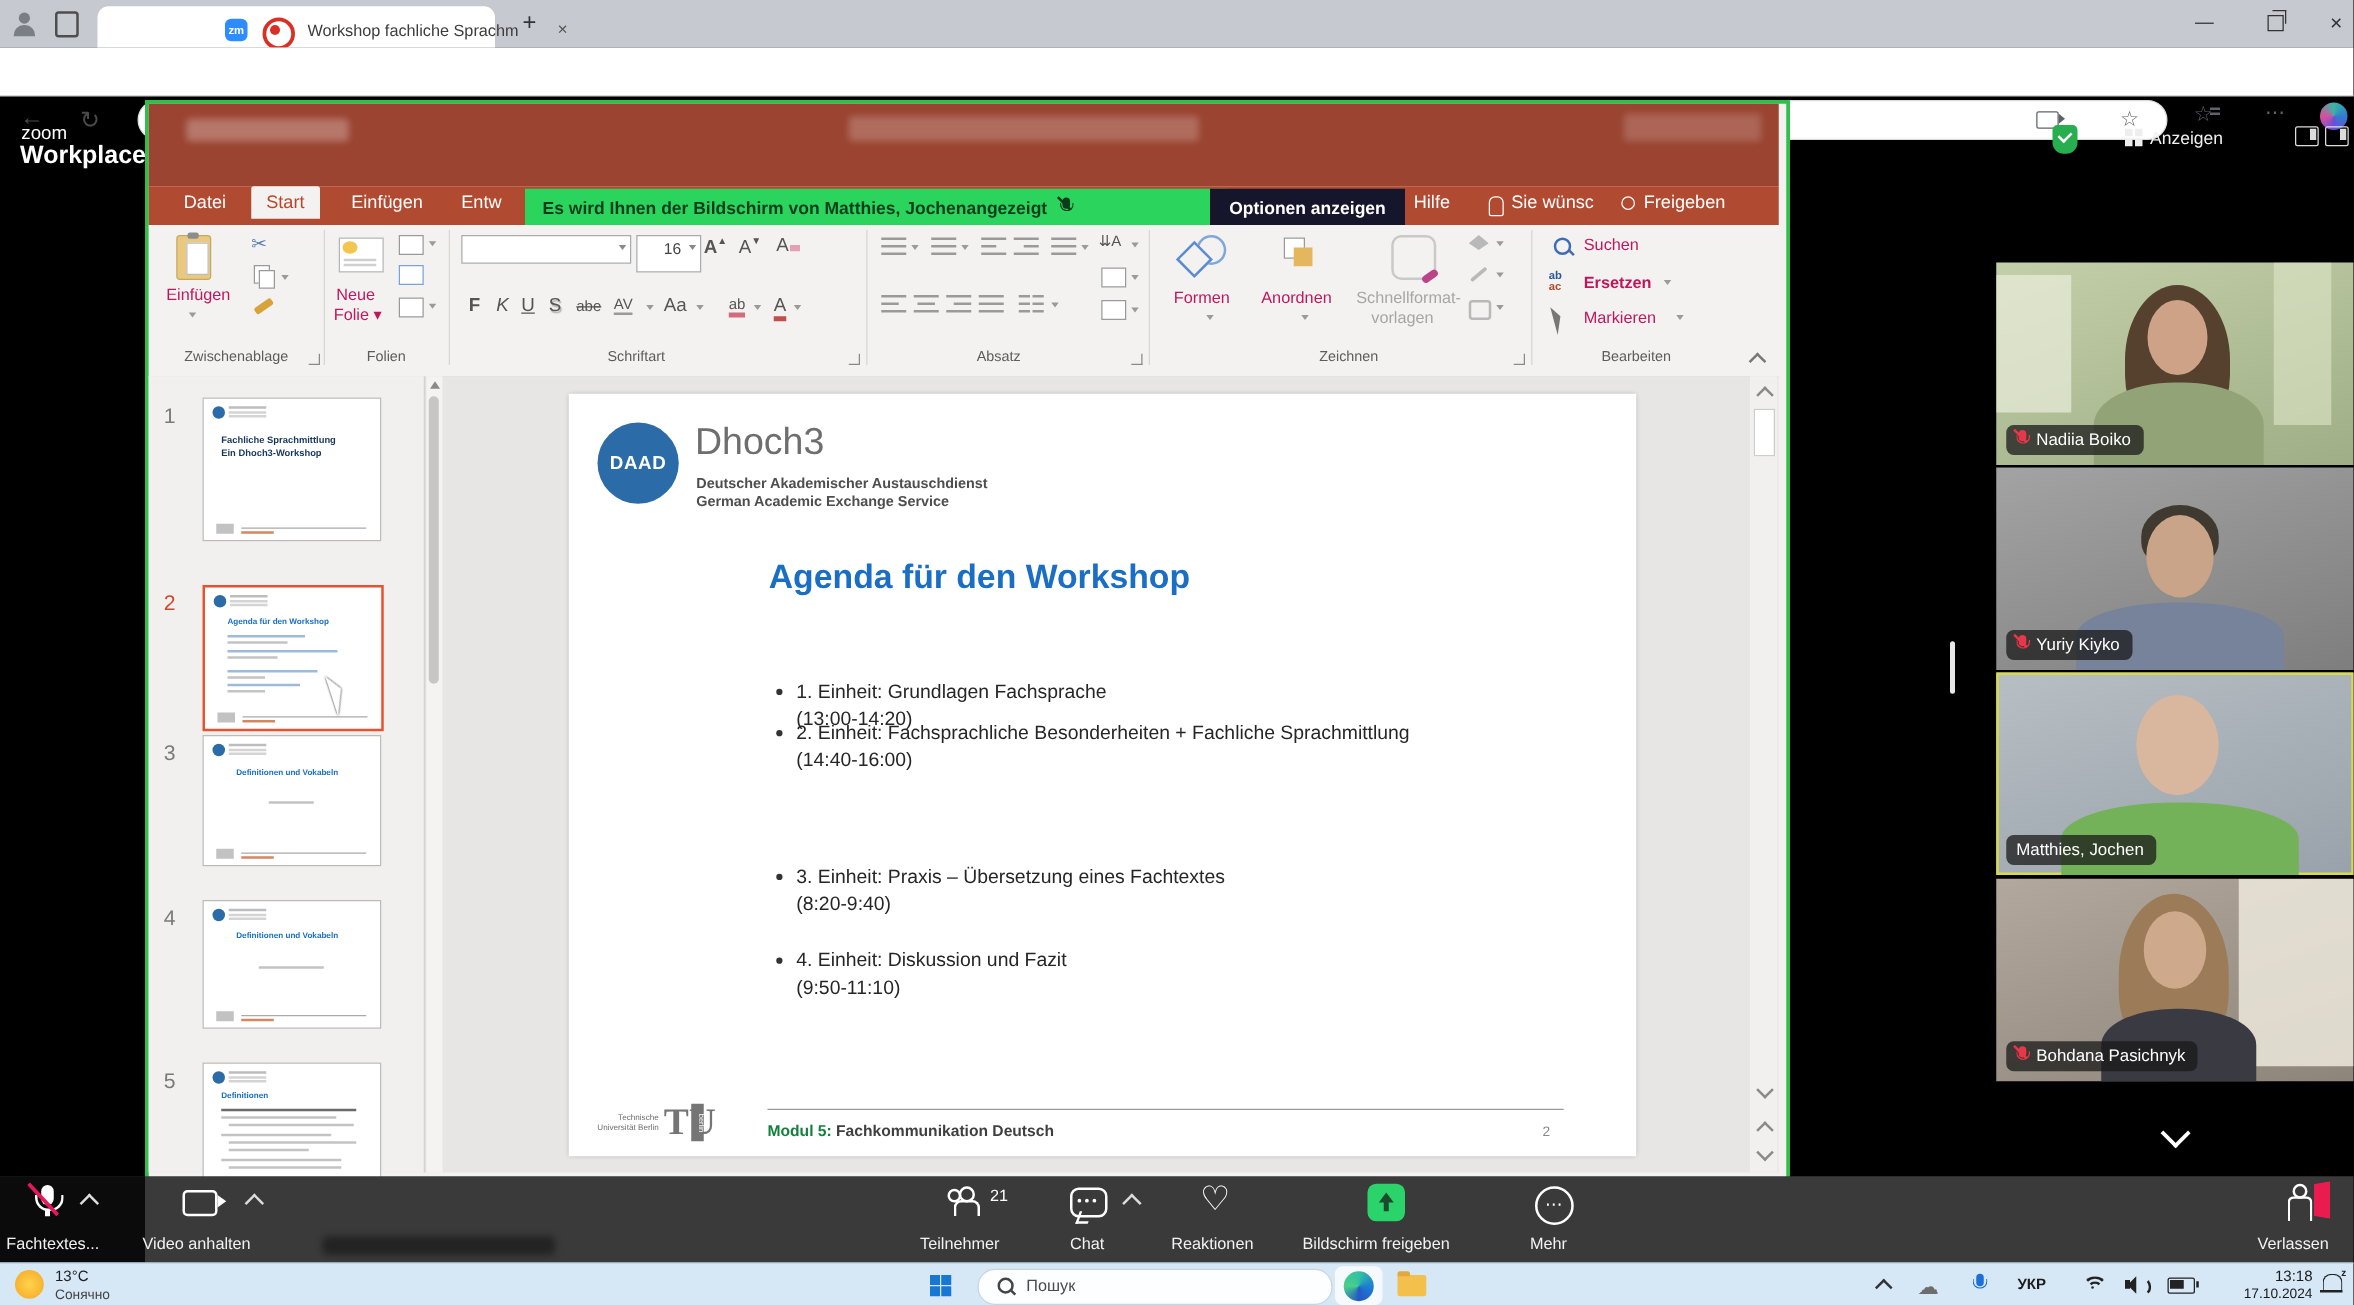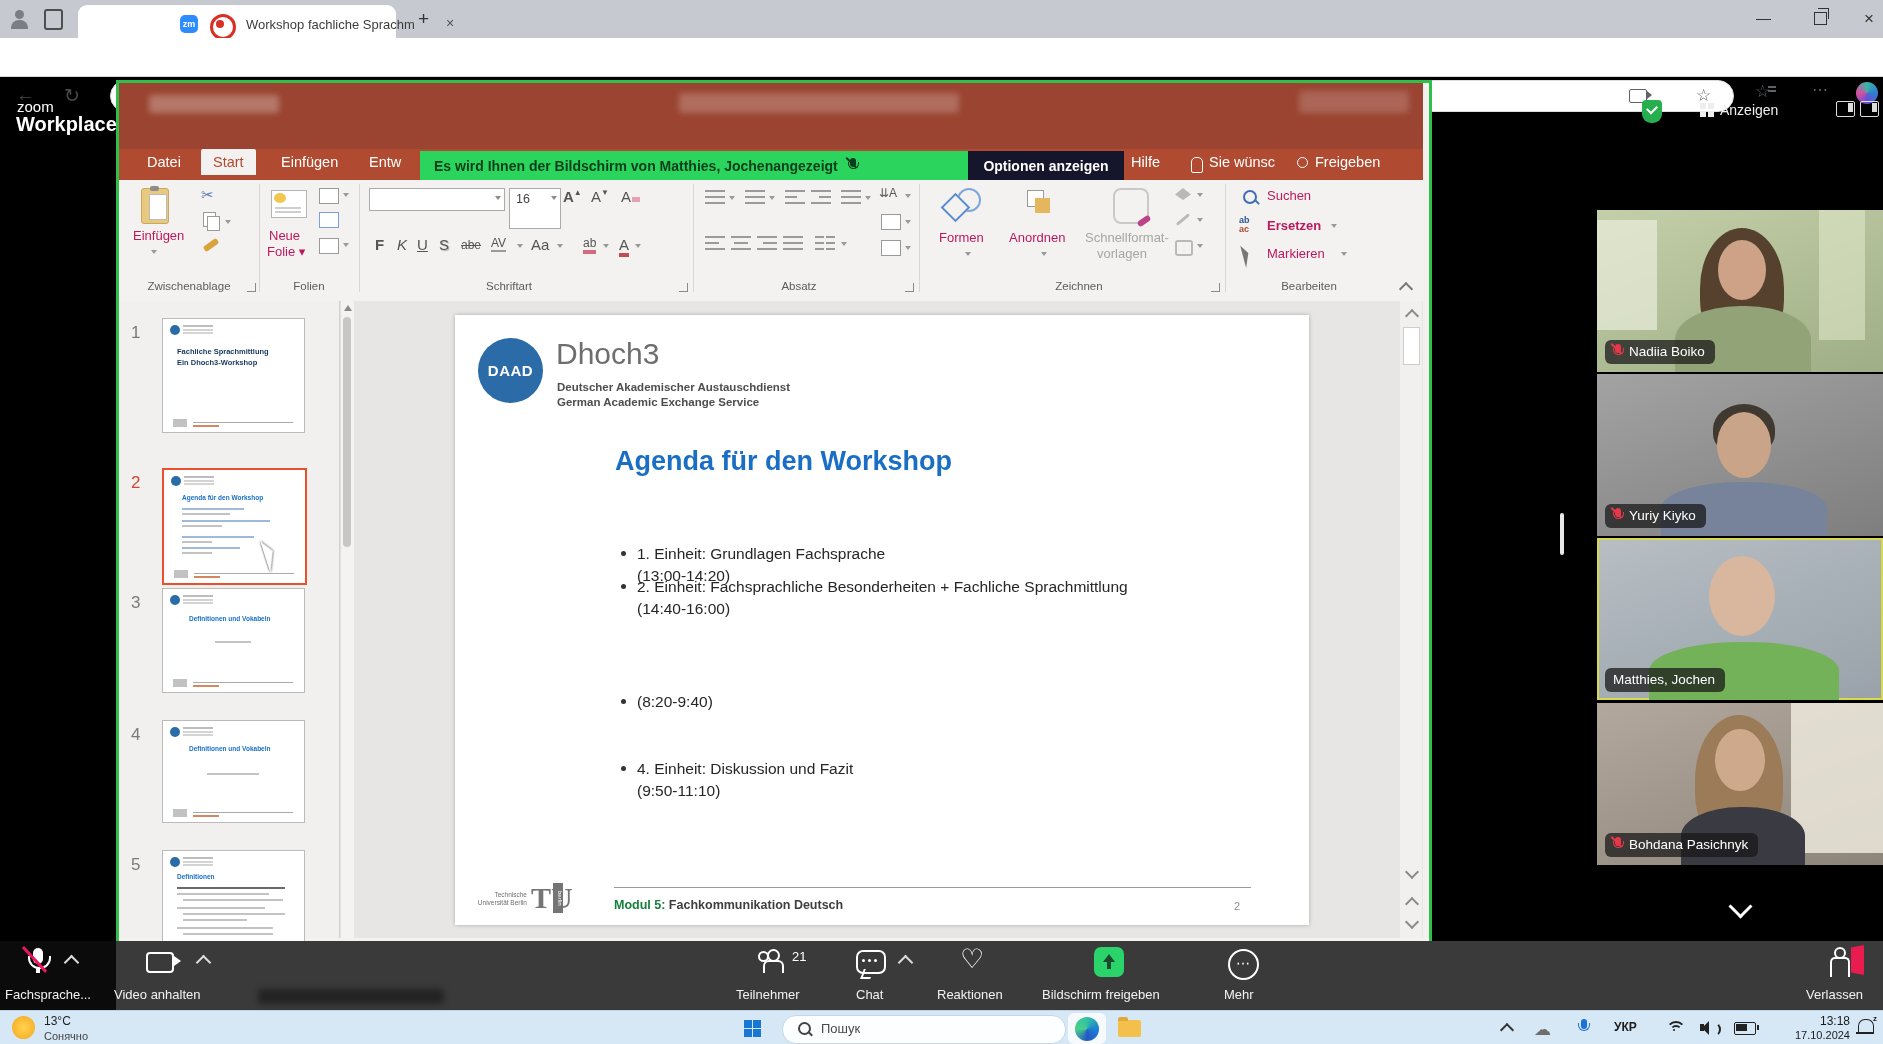--- a/index.html
+++ b/index.html
@@ -331,21 +331,21 @@
       <div class="abs dd" style="left:224px;top:13px;"></div>
       <div class="abs mini-sl" style="left:200px;top:32px;border-color:#7ba2d6;"></div>
       <div class="abs mini-sl" style="left:200px;top:58px;"></div>
       <div class="abs dd" style="left:224px;top:63px;"></div>
       <div class="abs glabel" style="left:150px;width:80px;">Folien</div>
       <div class="abs gdiv" style="left:240px;"></div>
 
       <div class="abs combo" style="left:250px;top:8px;width:134px;">
           <b></b>
         </div>
-      <div class="abs combo" style="left:390px;top:8px;width:44px;padding:3px 0 15px 6px;"><span>16</span><b></b></div>
+      <div class="abs combo" style="left:390px;top:8px;width:44px;padding:3px 0 4px 6px;text-align:center;"><span>16</span><b></b></div>
       <div class="abs fk" style="left:444px;top:8px;font-weight:bold;">A<span style="font-size:8px;vertical-align:7px;">▲</span></div>
       <div class="abs fk" style="left:472px;top:8px;">A<span style="font-size:8px;vertical-align:7px;">▼</span></div>
       <div class="abs fk" style="left:502px;top:8px;">A<span style="display:inline-block;width:8px;height:5px;background:#e4a0b4;margin-left:1px;"></span></div>
       <div class="abs fk" style="left:256px;top:56px;font-weight:bold;">F</div>
       <div class="abs fk" style="left:278px;top:56px;font-style:italic;">K</div>
       <div class="abs fk" style="left:298px;top:56px;text-decoration:underline;">U</div>
       <div class="abs fk" style="left:320px;top:56px;text-shadow:1px 1px 1px #aaa;">S</div>
       <div class="abs fk" style="left:342px;top:58px;font-size:12px;text-decoration:line-through;">abe</div>
       <div class="abs fk" style="left:372px;top:56px;font-size:12px;border-bottom:2px solid #9a9a9a;">AV</div>
       <div class="abs dd" style="left:398px;top:64px;"></div>
@@ -559,20 +559,21 @@
           </div>
 
         <div class="abs bdot" style="top:269px;"></div>
         <div class="abs bullet" style="top:261px;">
           <div>2. Einheit: Fachsprachliche Besonderheiten + Fachliche Sprachmittlung</div>
             <div>(14:40-16:00)</div>
           </div>
 
         <div class="abs bdot" style="top:384px;"></div>
         <div class="abs bullet" style="top:376px;">
+          <div>3. Einheit: Praxis – Übersetzung eines Fachtextes</div>
             <div>(8:20-9:40)</div>
           </div>
 
         <div class="abs bdot" style="top:451px;"></div>
         <div class="abs bullet" style="top:443px;">
           <div>4. Einheit: Diskussion und Fazit</div>
             <div>(9:50-11:10)</div>
           </div>
 
         <div class="abs foot-rule"></div>
@@ -667,21 +668,21 @@
     <div class="leftblack"></div>
 
     <div>
       <div class="mic-big" style="left:26px;top:7px;">
           <b></b>
           <u></u>
           <s></s>
           <i></i>
         </div>
       <div class="wchev" style="left:66px;top:16px;"></div>
-      <div class="zlabel" style="left:5px;">Fachsprache...</div>
+      <div class="zlabel" style="left:5px;">Fachtextes...</div>
     </div>
 
     <div>
       <div class="camcorder" style="left:146px;top:11px;">
           <i></i>
         </div>
       <div class="wchev" style="left:198px;top:16px;"></div>
       <div class="zlabel" style="left:114px;">Video anhalten</div>
     </div>
 

